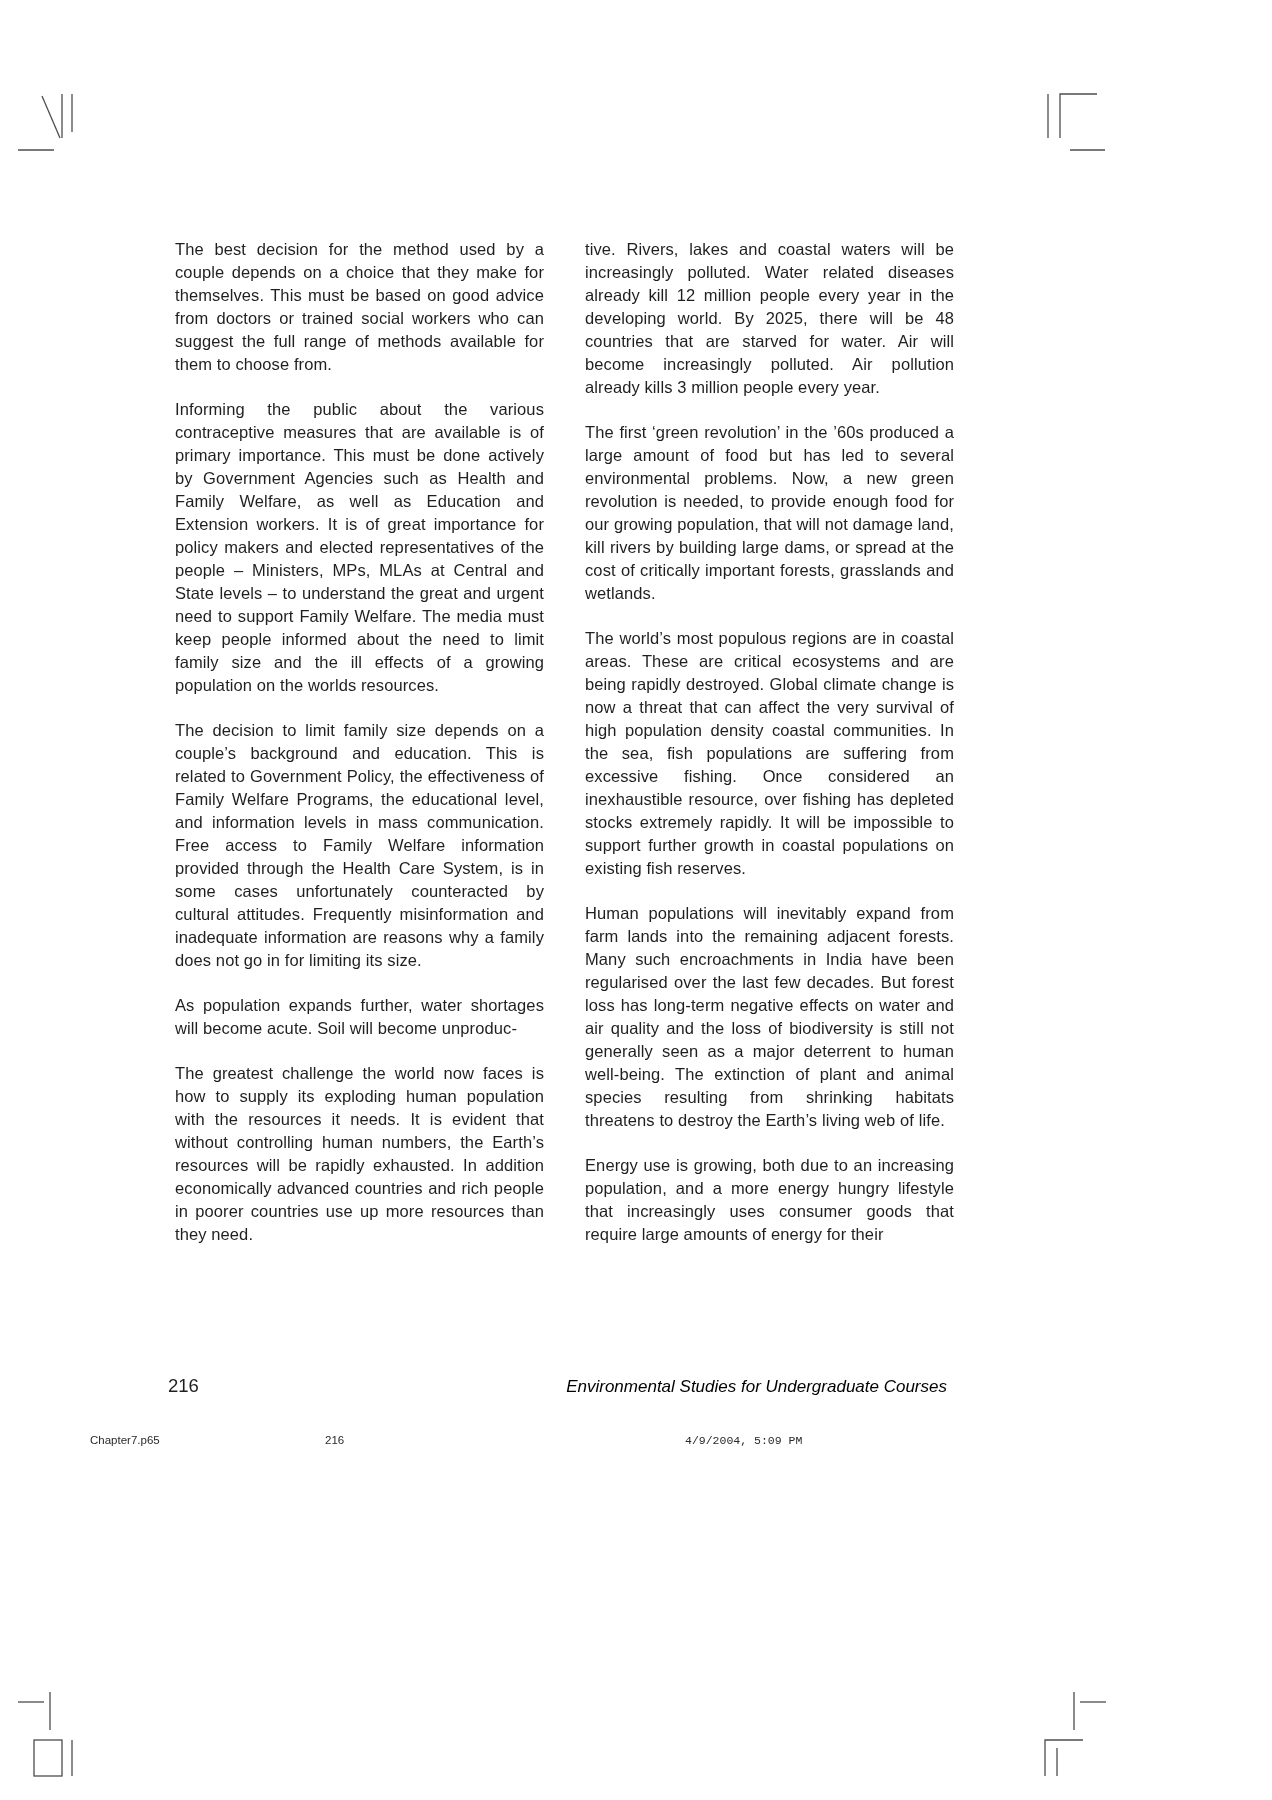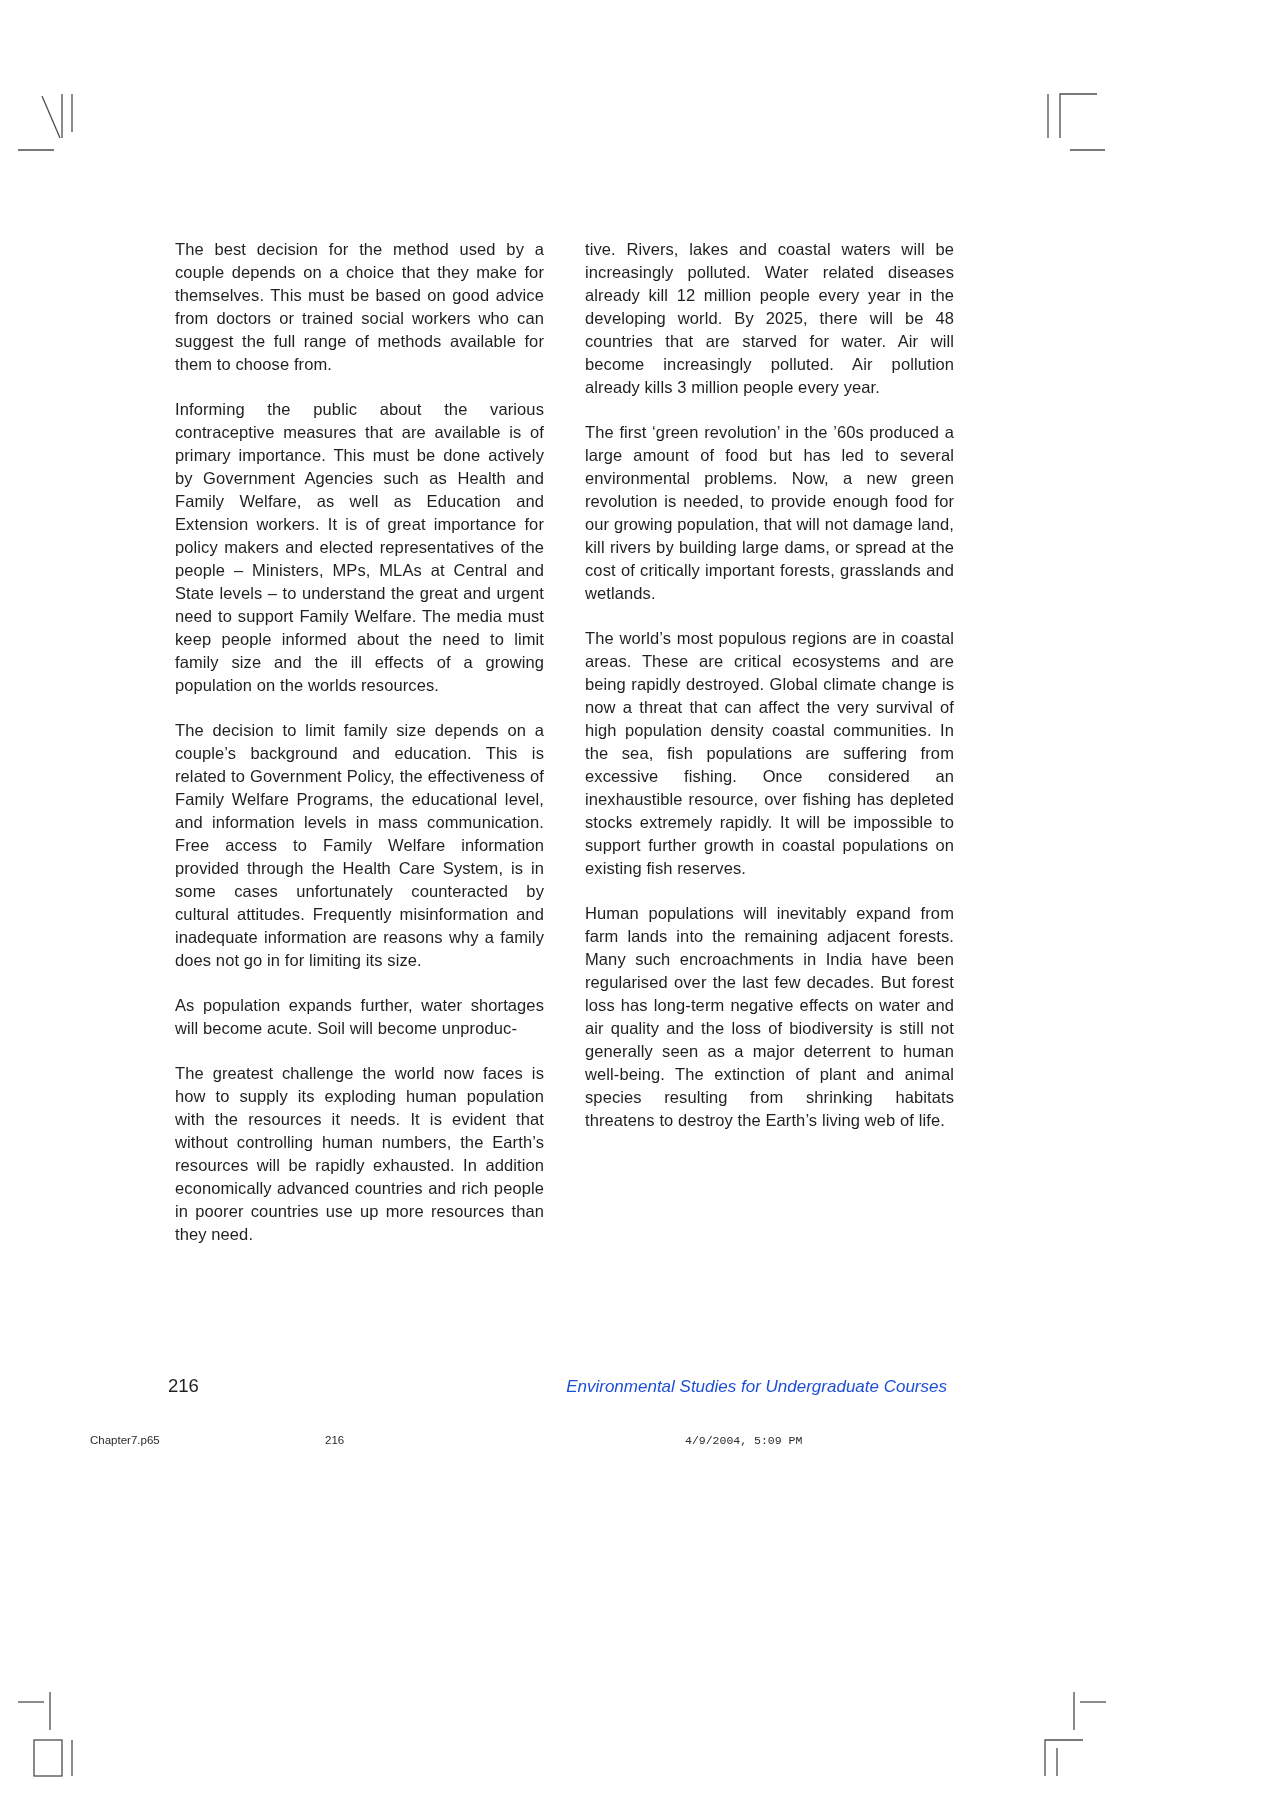--- a/index.html
+++ b/index.html
@@ -44,21 +44,21 @@
     justify-content: space-between;
     align-items: baseline;
   }
   .footer-page-num {
     font-size: 18.5px;
     color: #1f1f1f;
   }
   .footer-running-title {
     font-size: 17px;
     font-style: italic;
-    color: #1d4ed8;
+    color: #000000;
     margin-top: 45px;
   }
   .print-slug {
     position: absolute;
     top: 1434px;
     left: 0;
     width: 1088px;
     height: 16px;
     font-size: 11.5px;
     color: #2a2a2a;
@@ -128,20 +128,21 @@
       <p>Informing the public about the various contraceptive measures that are available is of primary importance. This must be done actively by Government Agencies such as Health and Family Welfare, as well as Education and Extension workers. It is of great importance for policy makers and elected representatives of the people – Ministers, MPs, MLAs at Central and State levels – to understand the great and urgent need to support Family Welfare. The media must keep people informed about the need to limit family size and the ill effects of a growing population on the worlds resources.</p>
       <p>The decision to limit family size depends on a couple’s background and education. This is related to Government Policy, the effectiveness of Family Welfare Programs, the educational level, and information levels in mass communication. Free access to Family Welfare information provided through the Health Care System, is in some cases unfortunately counteracted by cultural attitudes. Frequently misinformation and inadequate information are reasons why a family does not go in for limiting its size.</p>
       <p>As population expands further, water shortages will become acute. Soil will become unproduc-</p>
       <p>The greatest challenge the world now faces is how to supply its exploding human population with the resources it needs. It is evident that without controlling human numbers, the Earth’s resources will be rapidly exhausted. In addition economically advanced countries and rich people in poorer countries use up more resources than they need.</p>
     </div>
     <div class="col">
       <p>tive. Rivers, lakes and coastal waters will be increasingly polluted. Water related diseases already kill 12 million people every year in the developing world. By 2025, there will be 48 countries that are starved for water. Air will become increasingly polluted. Air pollution already kills 3 million people every year.</p>
       <p>The first ‘green revolution’ in the ’60s produced a large amount of food but has led to several environmental problems. Now, a new green revolution is needed, to provide enough food for our growing population, that will not damage land, kill rivers by building large dams, or spread at the cost of critically important forests, grasslands and wetlands.</p>
       <p>The world’s most populous regions are in coastal areas. These are critical ecosystems and are being rapidly destroyed. Global climate change is now a threat that can affect the very survival of high population density coastal communities. In the sea, fish populations are suffering from excessive fishing. Once considered an inexhaustible resource, over fishing has depleted stocks extremely rapidly. It will be impossible to support further growth in coastal populations on existing fish reserves.</p>
       <p>Human populations will inevitably expand from farm lands into the remaining adjacent forests. Many such encroachments in India have been regularised over the last few decades. But forest loss has long-term negative effects on water and air quality and the loss of biodiversity is still not generally seen as a major deterrent to human well-being. The extinction of plant and animal species resulting from shrinking habitats threatens to destroy the Earth’s living web of life.</p>
+      <p>Energy use is growing, both due to an increasing population, and a more energy hungry lifestyle that increasingly uses consumer goods that require large amounts of energy for their</p>
     </div>
   </div>
 
   <div class="footer-row">
     <span class="footer-page-num">216</span>
     <span class="footer-running-title">Environmental Studies for Undergraduate Courses</span>
   </div>
 
   <div class="print-slug">
     <span class="slug-filename">Chapter7.p65</span>

